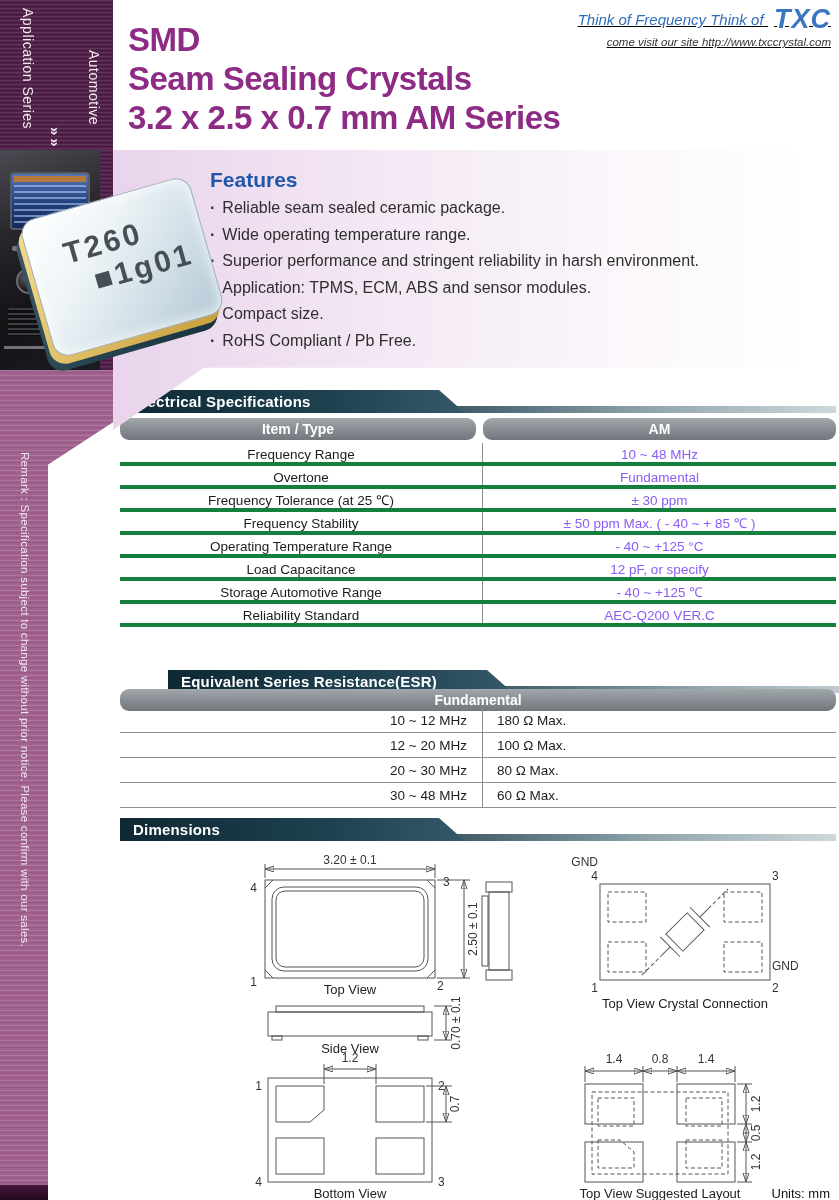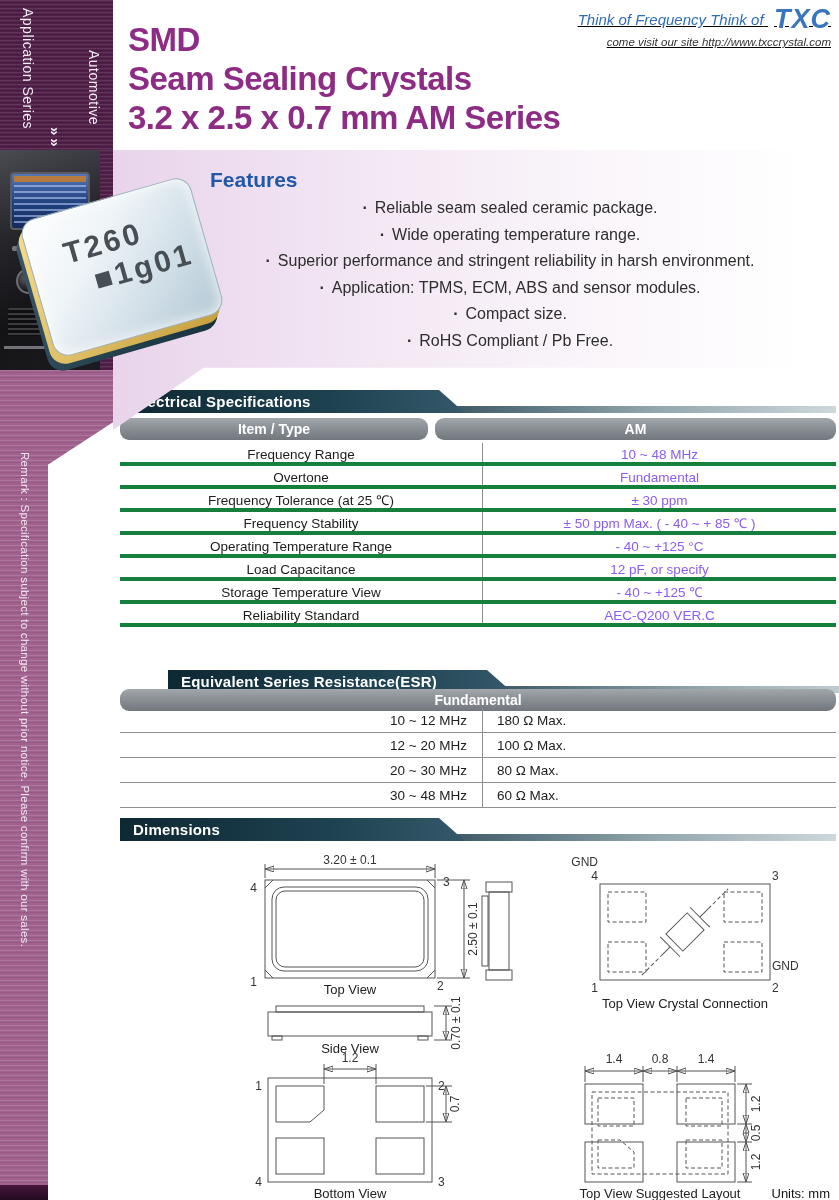--- a/index.html
+++ b/index.html
@@ -78,40 +78,40 @@
   #brand-logo { font-style:italic; font-weight:bold; color:#3a76c0; font-size:27px;
                 letter-spacing:1px; vertical-align:-3px; margin-left:6px; }
   #site-line { font-style:italic; color:#333; font-size:11.5px; margin-top:1px; }
 
   #title { position:absolute; left:128px; top:20px; z-index:3;
            color:#8e2c85; font-weight:bold; font-size:33px; line-height:39px; letter-spacing:-.5px; }
 
   
   #features { position:absolute; left:210px; top:168px; z-index:3; width:600px; }
   #features h2 { color:#2157a8; font-size:21px; font-weight:bold; margin-bottom:7px; }
-  #features ul { list-style:none;text-align:center; }
+  #features ul { list-style:none; }
   #features li { font-size:16px; color:#2e2e2e; margin-bottom:8.5px; }
   #features .blt { font-weight:bold; margin-right:7px; }
 
   
   .sec-head { position:absolute; left:120px; width:716px; height:23px; }
   .sec-underline { position:absolute; left:0; right:0; bottom:0; height:7px;
       background:linear-gradient(90deg,#132e39 30%,#56717d 55%,#93a7ae 75%,#cdd8db 100%); }
   .sec-bar { position:absolute; left:0; top:0; width:345px; height:23px;
       background:linear-gradient(90deg,#0e2833 0%,#1e4150 60%,#35596a 100%);
       clip-path:polygon(0 0, calc(100% - 26px) 0, 100% 100%, 0 100%); }
   .sec-bar span { display:block; color:#fff; font-weight:bold; font-size:15px;
       line-height:23px; padding-left:13px; letter-spacing:.2px; }
 
   
   .pill { height:22px; border-radius:9px; color:#fff; font-weight:bold; font-size:14px;
           text-align:center; line-height:22px;
           background:linear-gradient(180deg,#a2a7ab 0%,#8a9095 45%,#71777d 100%); }
   #elec-cols { position:absolute; left:120px; top:418px; width:716px; display:flex; gap:7px; }
-  #elec-cols .c1 { width:308px; }
+  #elec-cols .c1 { width:356px; }
   #elec-cols .c2 { flex:1; }
 
   #elec-rows { position:absolute; left:120px; top:443px; width:716px; }
   #elec-rows .trow { display:flex; height:23px; border-bottom:4px solid #15803d; }
   #elec-rows .ti { width:363px; border-right:1px solid #8f8f8f; text-align:center;
                    font-size:13.5px; color:#1c1c1c; line-height:23px; }
   #elec-rows .tv { flex:1; text-align:center; font-size:13.5px; color:#8b5cf6; line-height:23px; }
 
   #esr-band { position:absolute; left:120px; top:689px; width:716px; }
   #esr-rows { position:absolute; left:120px; top:708px; width:716px; }
@@ -227,21 +227,21 @@
       </div>
     <div class="trow">
         <div class="ti">Operating Temperature Range</div>
         <div class="tv">- 40 ~ +125 °C</div>
       </div>
     <div class="trow">
         <div class="ti">Load Capacitance</div>
         <div class="tv">12 pF, or specify</div>
       </div>
     <div class="trow">
-        <div class="ti">Storage Temperature View</div>
+        <div class="ti">Storage Automotive Range</div>
         <div class="tv">- 40 ~ +125 ℃</div>
       </div>
     <div class="trow">
         <div class="ti">Reliability Standard</div>
         <div class="tv">AEC-Q200 VER.C</div>
       </div>
   </div>
 
   <div class="sec-head" style="top:670px;margin-left:48px;">
     <div class="sec-underline"></div>

